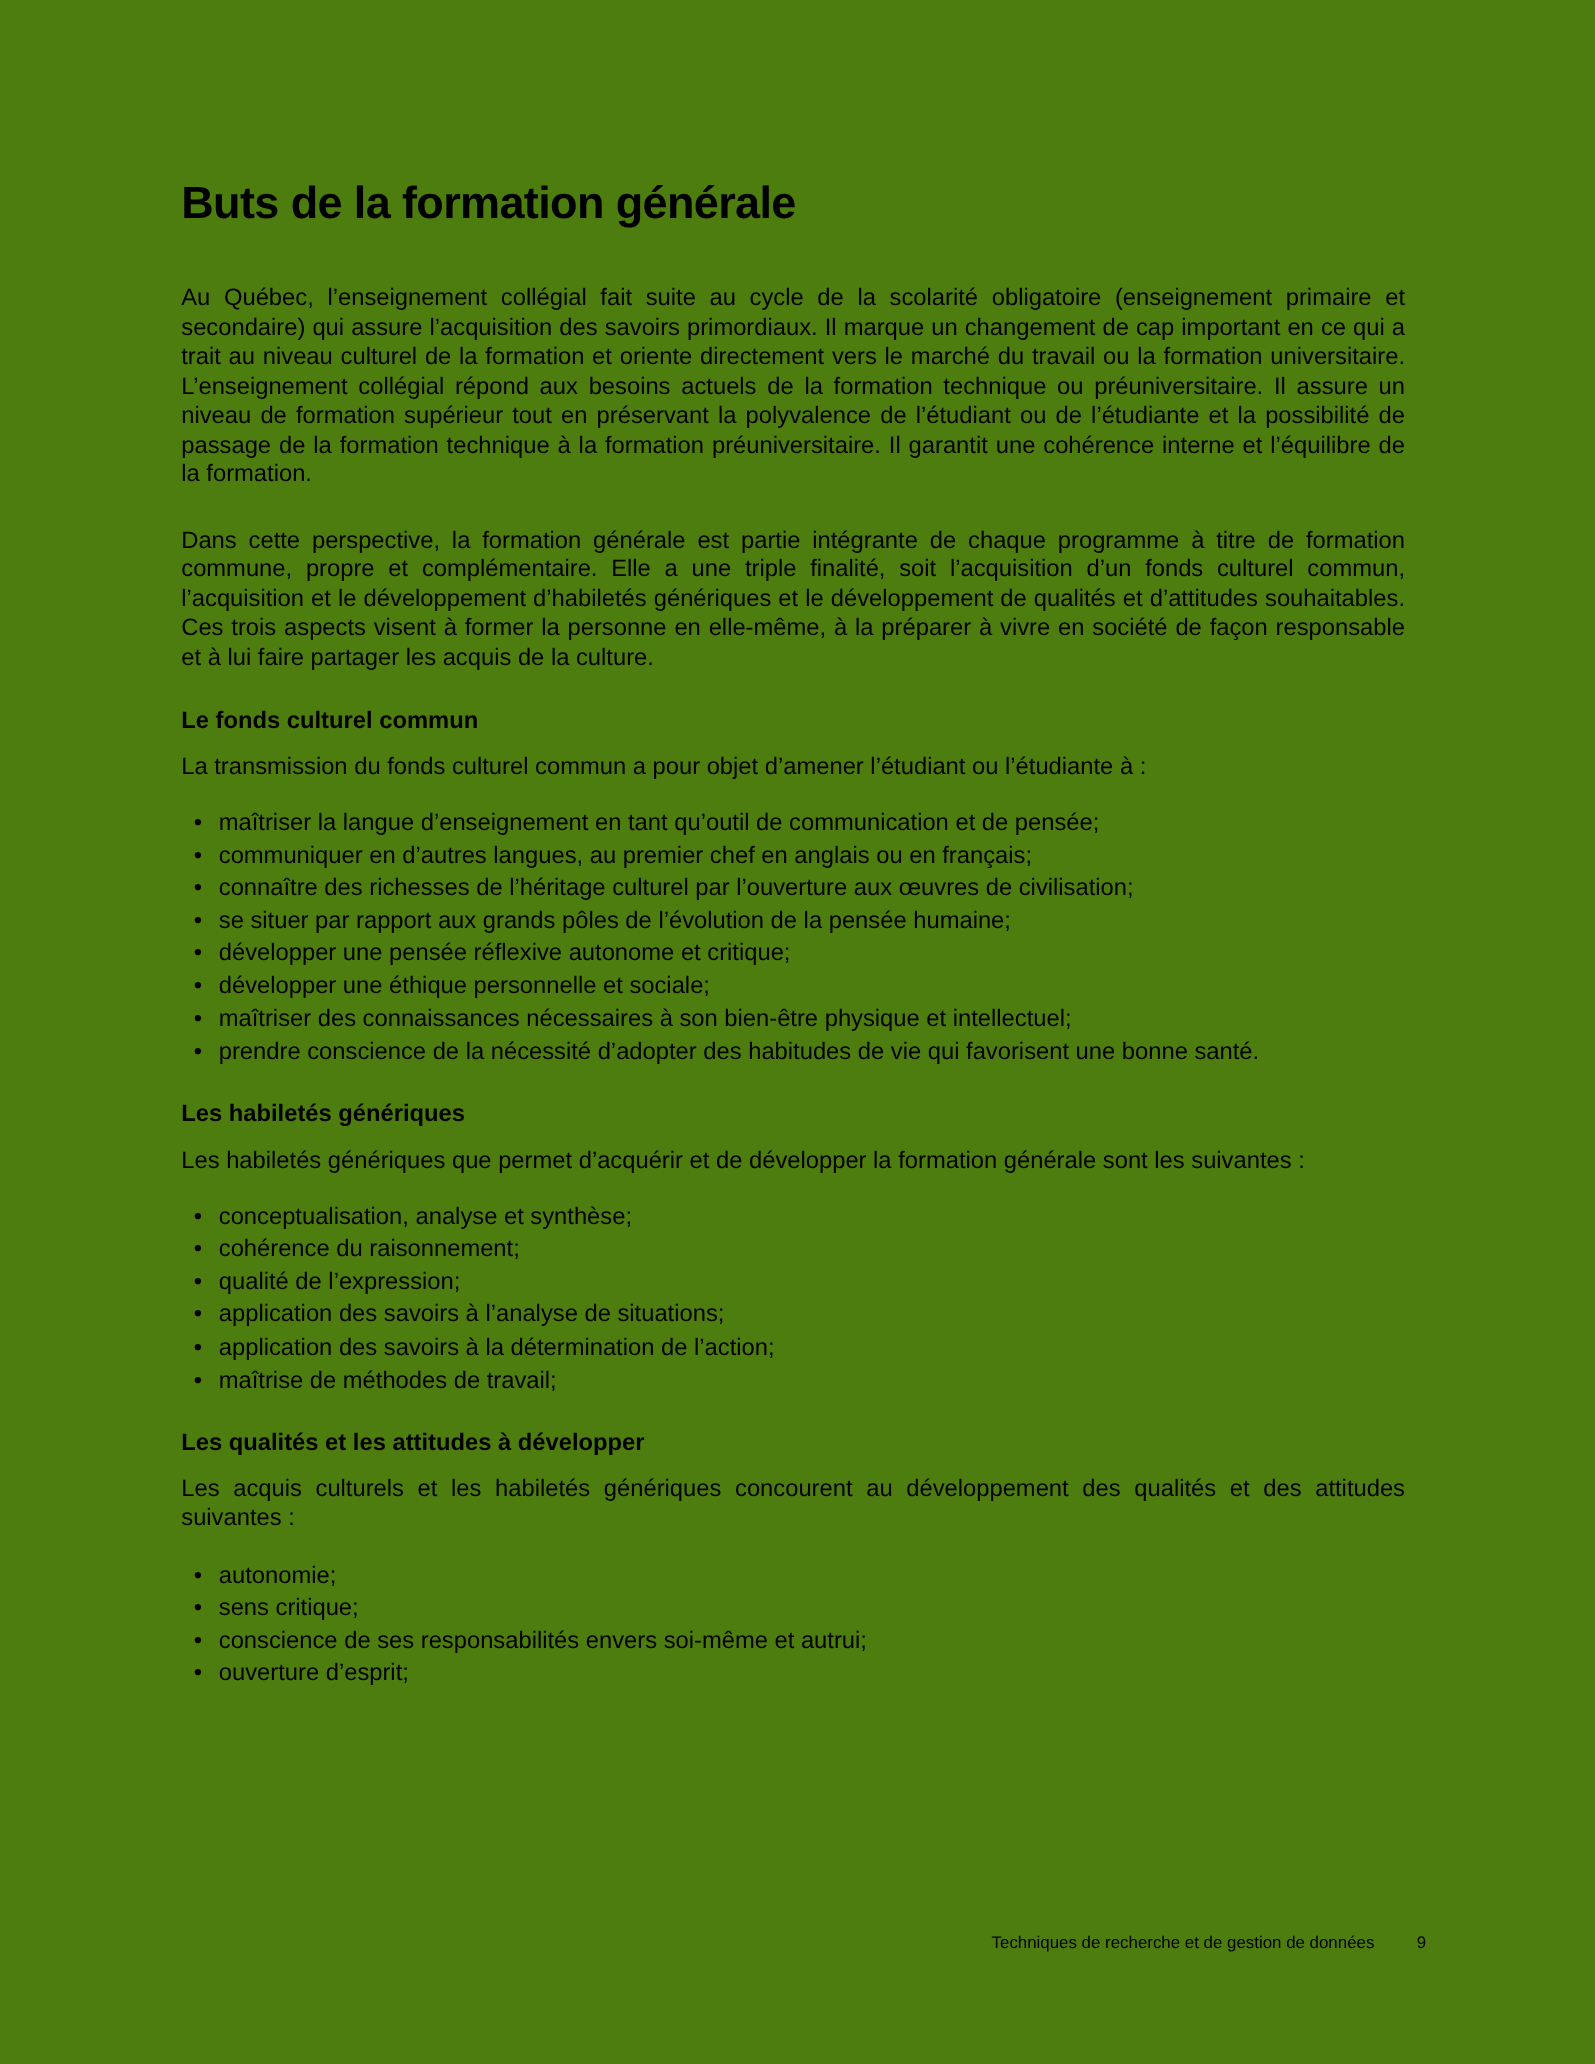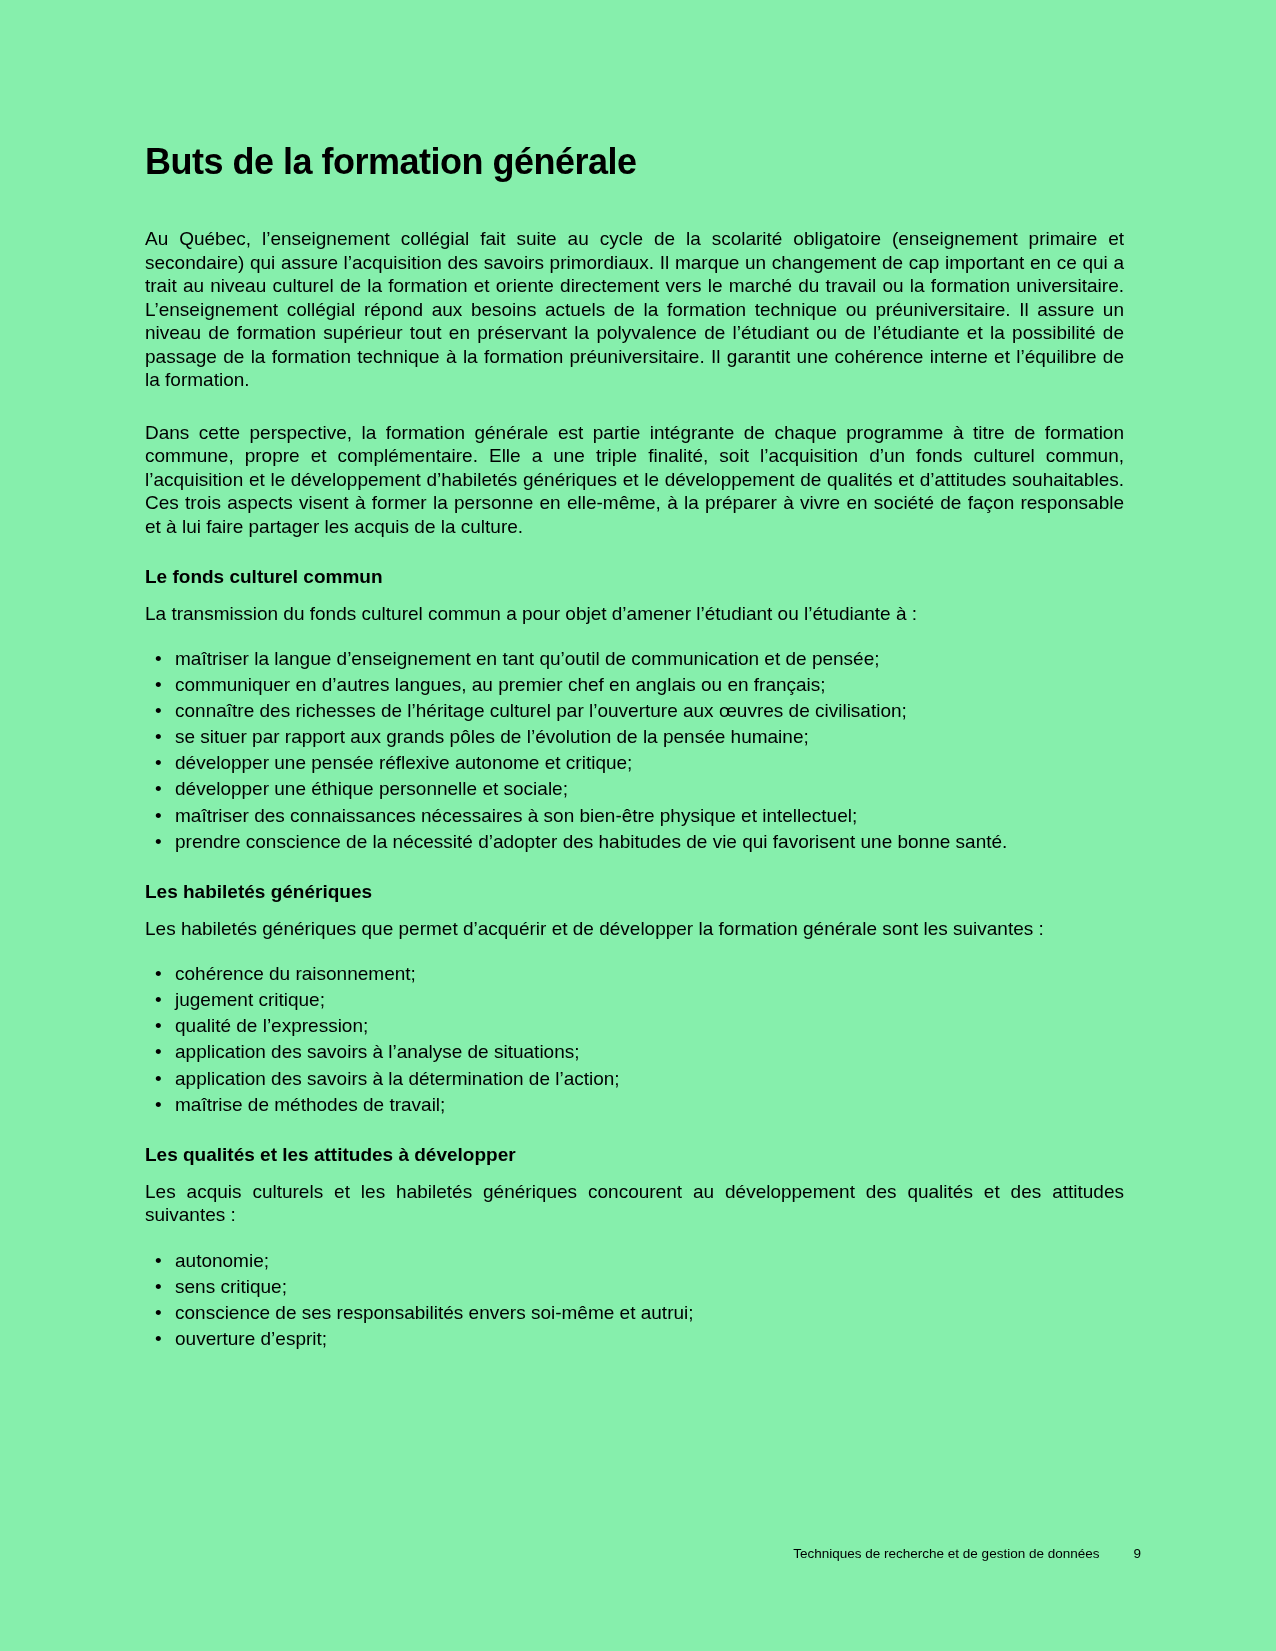--- a/index.html
+++ b/index.html
@@ -5,21 +5,21 @@
 <style>
   html, body {
     margin: 0;
     padding: 0;
     background: #ffffff;
   }
   .page {
     position: relative;
     width: 1276px;
     height: 1651px;
-    background: #86efac;
+    background: #4d7c0f;
     font-family: "Liberation Sans", "DejaVu Sans", sans-serif;
     color: #000000;
     overflow: hidden;
   }
   .content {
     position: absolute;
     left: 145px;
     top: 0;
     width: 979px;
   }
@@ -98,22 +98,22 @@
         <li>développer une éthique personnelle et sociale;</li>
         <li>maîtriser des connaissances nécessaires à son bien-être physique et intellectuel;</li>
         <li>prendre conscience de la nécessité d’adopter des habitudes de vie qui favorisent une bonne santé.</li>
       </ul>
     </section>
 
     <section>
       <h2 class="section-heading">Les habiletés génériques</h2>
       <p class="body">Les habiletés génériques que permet d’acquérir et de développer la formation générale sont les suivantes :</p>
       <ul class="bullets">
+        <li>conceptualisation, analyse et synthèse;</li>
         <li>cohérence du raisonnement;</li>
-        <li>jugement critique;</li>
         <li>qualité de l’expression;</li>
         <li>application des savoirs à l’analyse de situations;</li>
         <li>application des savoirs à la détermination de l’action;</li>
         <li>maîtrise de méthodes de travail;</li>
       </ul>
     </section>
 
     <section>
       <h2 class="section-heading">Les qualités et les attitudes à développer</h2>
       <p class="body">Les acquis culturels et les habiletés génériques concourent au développement des qualités et des attitudes suivantes :</p>

